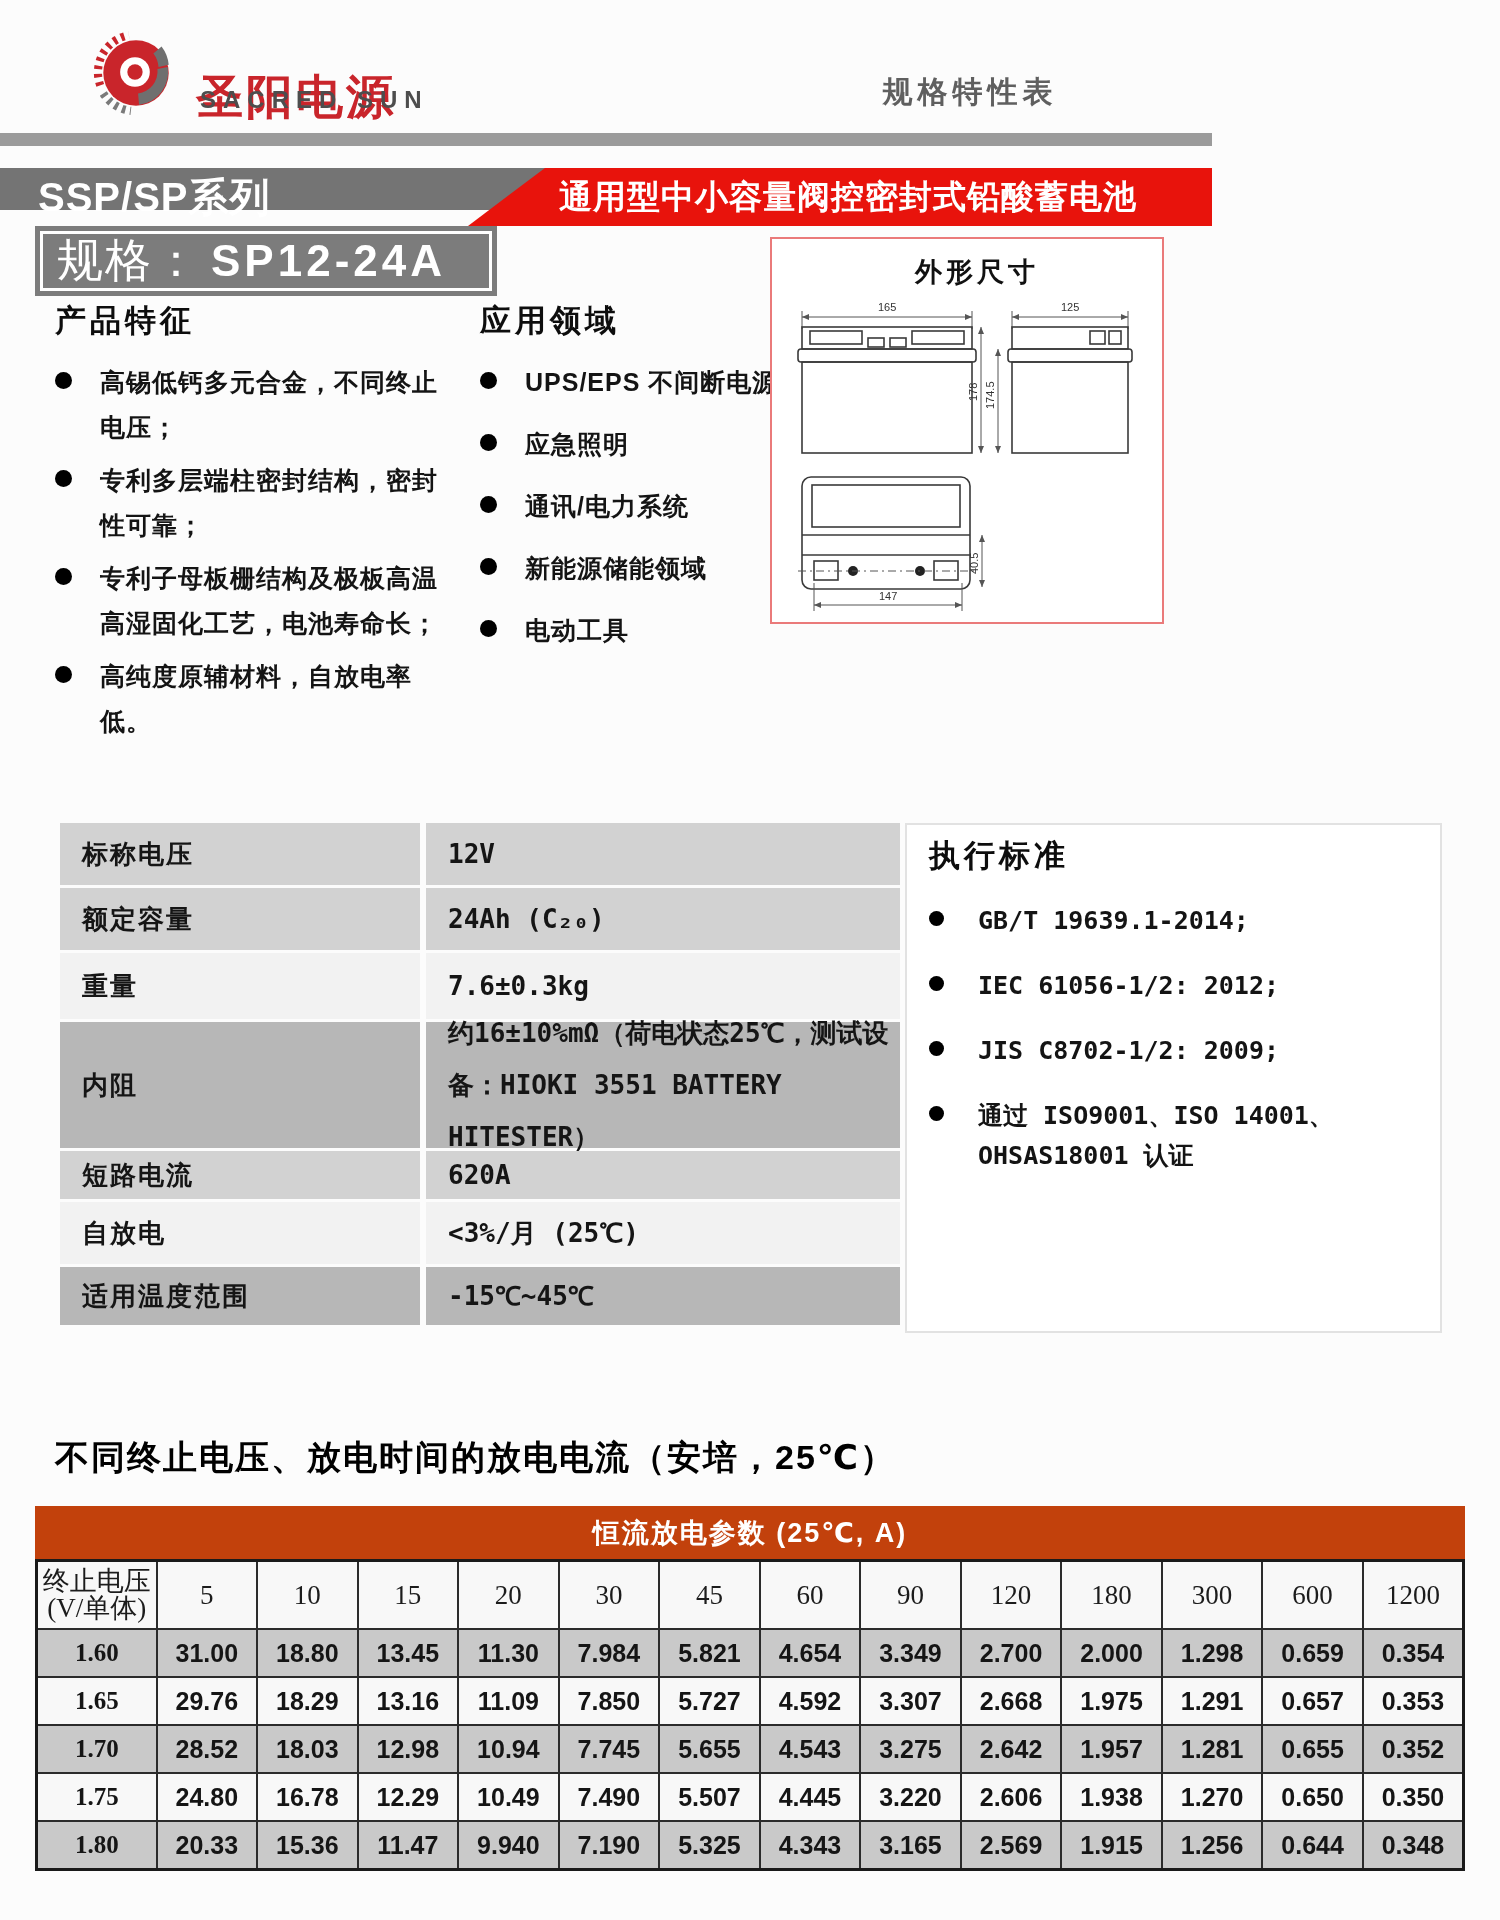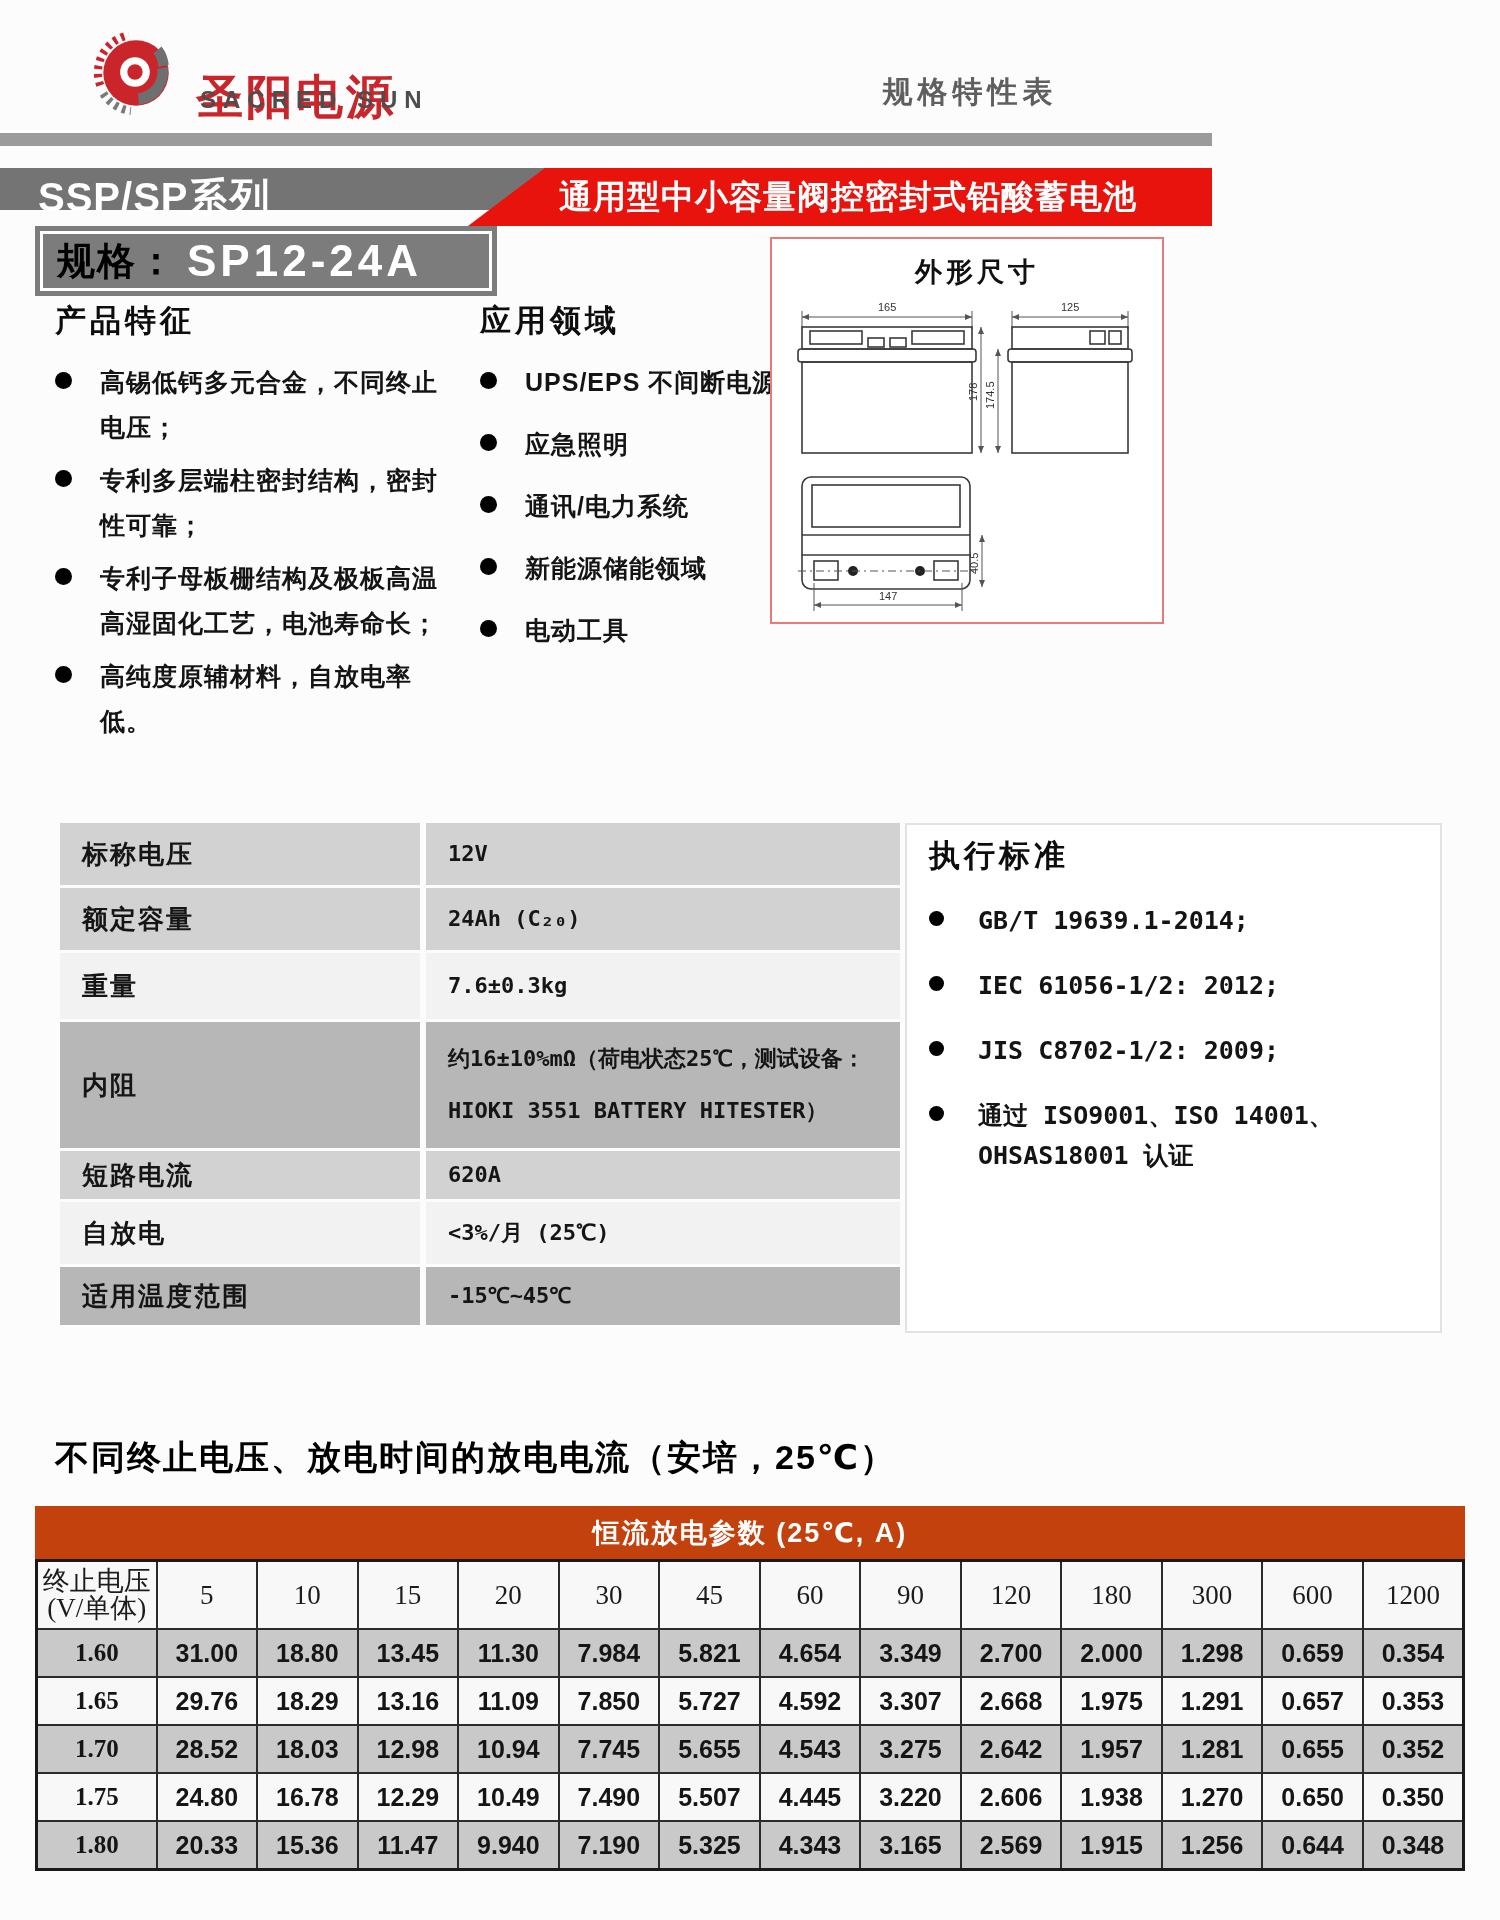--- a/index.html
+++ b/index.html
@@ -20,21 +20,21 @@
             clip-path:polygon(545px 0,1212px 0,1212px 58px,468px 58px);}
   .band-series{position:absolute;left:38px;top:0;height:58px;line-height:58px;
                color:#fff;font-size:40px;font-weight:bold;letter-spacing:1px;}
   .band-type{position:absolute;left:548px;top:0;width:600px;height:58px;line-height:58px;text-align:center;
              color:#fff;font-size:33px;font-weight:bold;letter-spacing:1px;}
 
   
   .model-box{position:absolute;left:35px;top:226px;width:462px;height:70px;background:#7c7c7c;}
   .model-box .inner{position:absolute;left:5px;top:5px;right:5px;bottom:5px;border:3px solid #fff;
                     display:flex;align-items:center;padding-left:14px;}
-  .model-prefix{color:#000000;font-size:38px;font-weight:bold;letter-spacing:2px;}
+  .model-prefix{color:#ffffff;font-size:46px;font-weight:normal;letter-spacing:2px;}
   .model-name{color:#fff;font-size:44px;font-weight:bold;letter-spacing:4px;margin-left:10px;}
 
   
   .features{position:absolute;left:55px;top:300px;width:420px;}
   .applications{position:absolute;left:480px;top:300px;width:300px;}
   .list-heading{font-size:31px;font-weight:bold;color:#0d0d0d;letter-spacing:4px;margin:0 0 18px 0;}
   .bullet-item{display:flex;margin-bottom:12px;}
   .features .bullet-item{margin-bottom:8px;}
   .applications .bullet-item{margin-bottom:17px;}
   .dot{flex:0 0 17px;width:17px;height:17px;border-radius:50%;background:#000;margin-top:12px;margin-right:28px;}
@@ -44,21 +44,21 @@
   
   .dim-box{position:absolute;left:770px;top:237px;width:390px;height:383px;background:#fff;border:2px solid #ea7a7a;}
   .dim-box svg{display:block;width:100%;height:100%;}
 
   
   .spec-table{position:absolute;left:60px;top:823px;width:840px;}
   .spec-row{display:flex;margin-bottom:3px;}
   .cell-label{width:360px;display:flex;align-items:center;padding-left:22px;box-sizing:border-box;
               font-size:26px;font-weight:bold;color:#151515;letter-spacing:2px;}
   .cell-value{width:474px;margin-left:6px;display:flex;align-items:center;padding-left:22px;padding-right:4px;box-sizing:border-box;
-              font-size:22px;font-weight:bold;color:#151515;line-height:56px;
+              font-size:26px;font-weight:bold;color:#151515;line-height:56px;
               font-family:"DejaVu Sans Mono","Liberation Sans",monospace;}
   .s1{background:#d2d2d2;} .s2{background:#f2f2f2;} .s3{background:#b7b7b7;}
 
   
   .standards{position:absolute;left:905px;top:823px;width:537px;height:510px;background:#fff;
              border:2px solid #e2e2e2;box-sizing:border-box;padding:10px 14px 0 22px;}
   .standards .list-heading{margin-bottom:24px;}
   .standards .bullet-item{margin-bottom:25px;}
   .standards .dot{flex:0 0 15px;width:15px;height:15px;margin-top:10px;margin-right:34px;}
   .standards .bullet-text{font-size:25px;font-weight:bold;line-height:40px;

